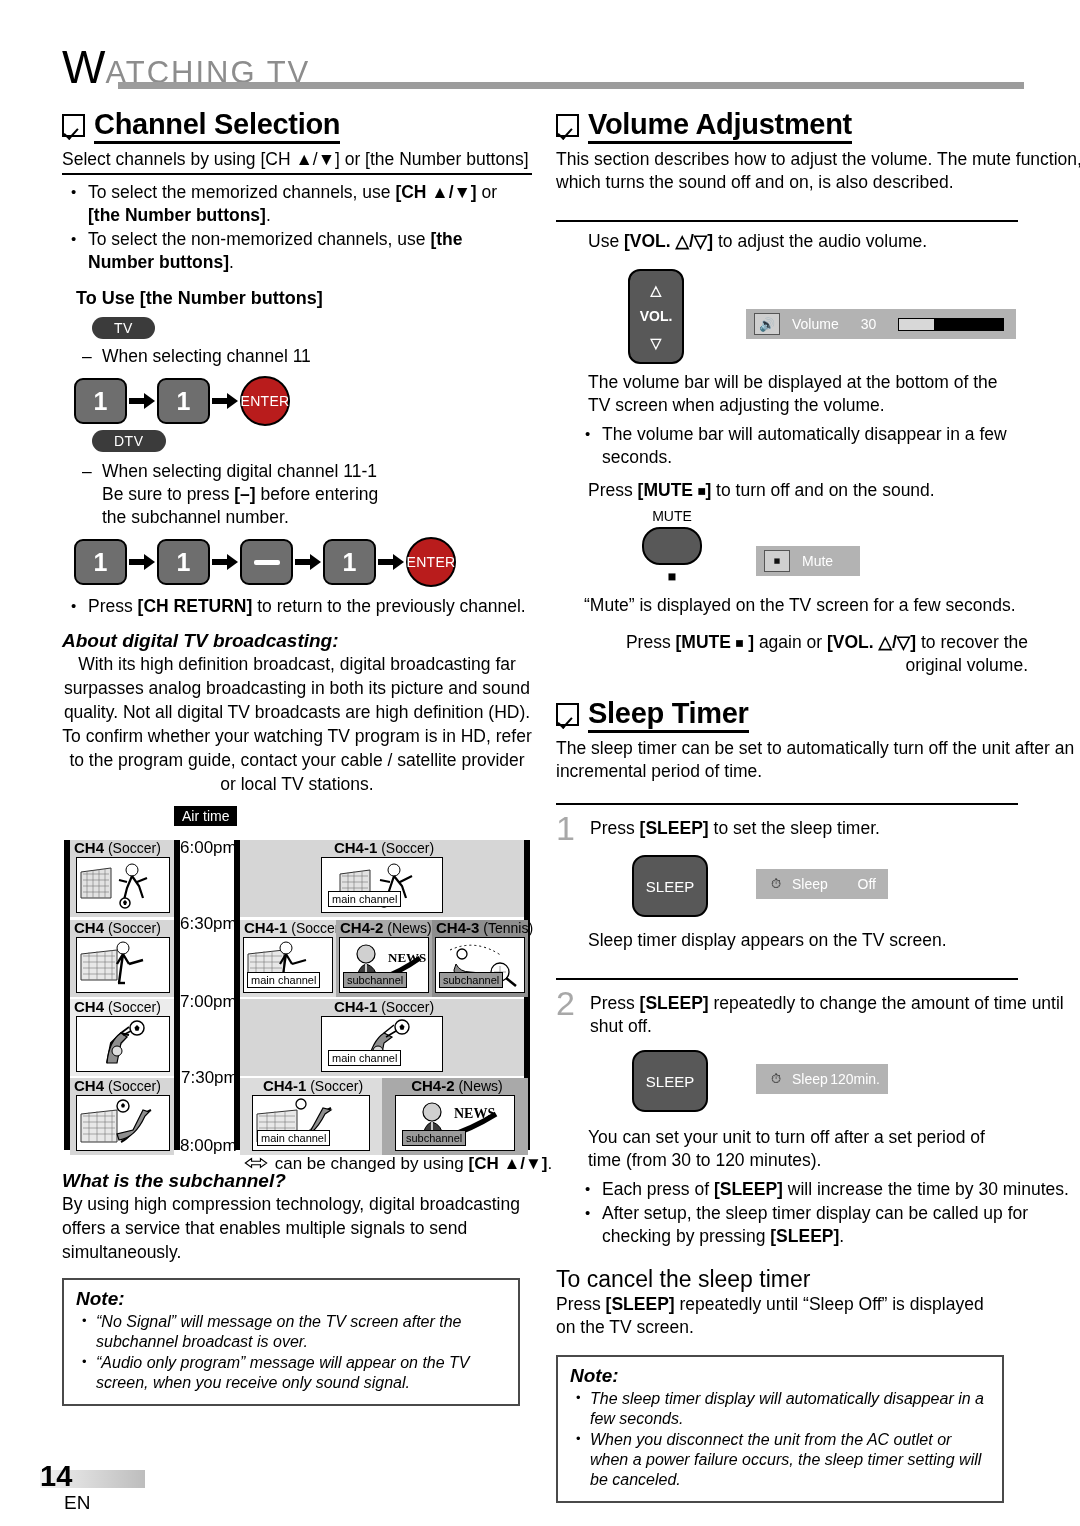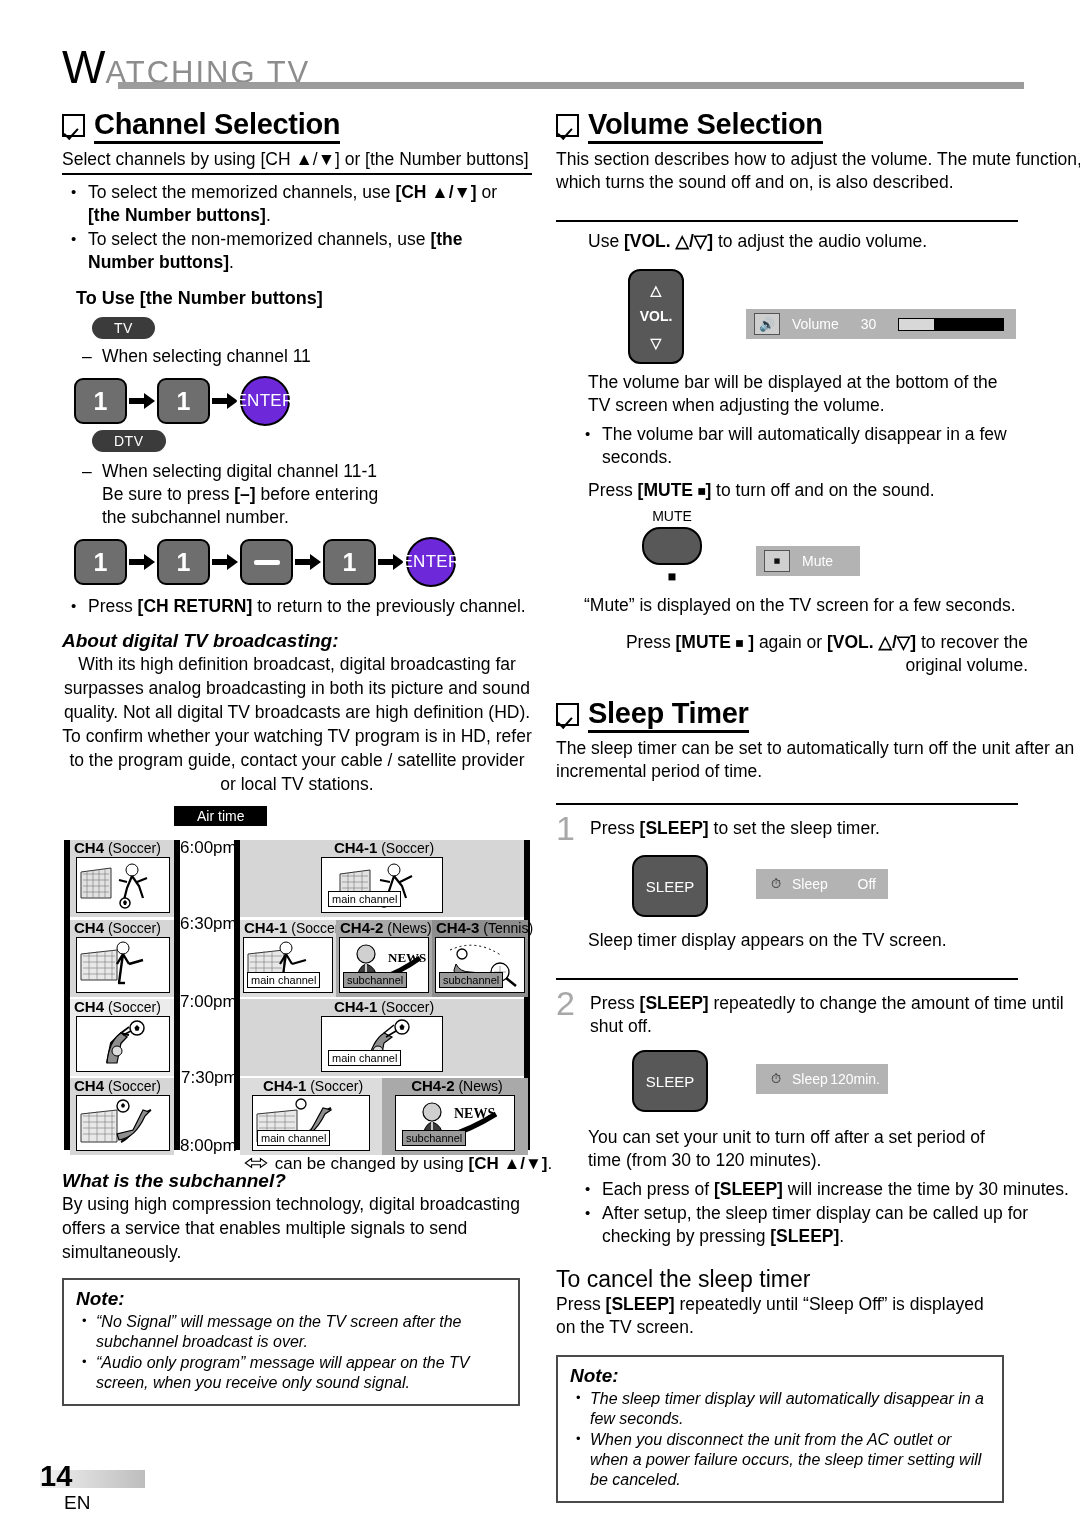--- a/index.html
+++ b/index.html
@@ -46,22 +46,22 @@
   
   .pill{display:inline-block;background:#3b3b3b;color:#fff;border-radius:12px;
         font-size:14px;padding:3px 22px;letter-spacing:.5px;}
 
   
   .keyrow{display:flex;align-items:center;gap:0px;margin:8px 0 4px 12px;}
   .key{width:49px;height:42px;background:#6e6e6e;border:2.5px solid #000;border-radius:9px;
        color:#fff;font-size:25px;font-weight:bold;display:flex;align-items:center;justify-content:center;}
   .key.dash-key{font-size:26px;}
   .key.dash-key .bar{display:block;width:26px;height:5px;background:#fff;border-radius:2px;}
-  .key-ent{width:46px;height:46px;background:#6d28d9;border:2.5px solid #000;border-radius:50%;
-       color:#fff;font-size:17px;display:flex;align-items:center;justify-content:center;letter-spacing:.3px;}
+  .key-ent{width:46px;height:46px;background:#b91c1c;border:2.5px solid #000;border-radius:50%;
+       color:#fff;font-size:14px;display:flex;align-items:center;justify-content:center;letter-spacing:.3px;}
   .arr{width:30px;text-align:center;font-size:24px;line-height:20px;}
   .arr svg{display:block;margin:0 auto;}
 
   
   .vol-btn{width:56px;height:95px;background:#585858;border:2.5px solid #000;border-radius:12px;
      display:flex;flex-direction:column;align-items:center;justify-content:space-around;
      color:#fff;font-size:14px;font-weight:bold;padding:6px 0;box-sizing:border-box;}
   .mute-btn{width:56px;height:34px;background:#585858;border:2.5px solid #000;border-radius:18px;}
   .sleep-btn{width:72px;height:58px;background:#585858;border:2.5px solid #000;border-radius:13px;
      color:#fff;font-size:15px;display:flex;align-items:center;justify-content:center;}
@@ -85,21 +85,21 @@
   
   .step{display:flex;gap:10px;align-items:flex-start;}
   .step .num{font-size:34px;color:#a8a8a8;line-height:30px;width:24px;font-weight:400;}
   .step .txt{flex:1;font-size:17.5px;line-height:23px;padding-top:4px;}
 
   
   .diagram{position:relative;width:468px;height:360px;margin-top:6px;}
   .dg-lbl{position:absolute;text-align:center;margin-top:48px;}
   .dg-lbl .big{font-size:21px;font-weight:bold;letter-spacing:.3px;}
   .dg-lbl .small{font-size:14px;}
-  .airtime{position:absolute;background:#000;color:#fff;font-size:14px;padding:2px 23px;}
+  .airtime{position:absolute;background:#000;color:#fff;font-size:14px;padding:2px 8px;}
   .timecol{position:absolute;font-size:17px;}
   .vbar{position:absolute;background:#000;width:6px;}
   .cell{position:absolute;box-sizing:border-box;}
   .cell .ct{font-size:14px;line-height:16px;padding-left:4px;white-space:nowrap;}
   .cell .ct b{font-size:15px;}
   .thumb{border:1.5px solid #000;background:#fff;position:relative;overflow:hidden;}
   .tag{position:absolute;font-size:11px;padding:1px 3px;border:1px solid #000;white-space:nowrap;}
   .tag.main{background:#fff;color:#000;}
   .tag.sub{background:#9a9a9a;color:#000;}
   .dbl-arrow{position:absolute;font-size:20px;color:#000;}
@@ -419,21 +419,21 @@
         <li>“No Signal” will message on the TV screen after the subchannel broadcast is over.</li>
         <li>“Audio only program” message will appear on the TV screen, when you receive only sound signal.</li>
       </ul>
     </div>
   </div>
 
   <div class="col-right">
 
     <div class="sec-head">
       <span class="chk"></span>
-      <span class="sec-title">Volume Selection</span>
+      <span class="sec-title">Volume Adjustment</span>
     </div>
     <div class="body-t" style="margin-top:4px;width:545px;">This section describes how to adjust the volume. The mute function, which turns the sound off and on, is also described.</div>
 
     <div class="hrule" style="width:462px;margin:26px 0 8px 0;"></div>
 
     <div class="body-t" style="margin-left:32px;">Use <b>[VOL. △/▽]</b> to adjust the audio volume.</div>
 
     <div style="position:relative;height:110px;margin-top:8px;">
       <div class="vol-btn" style="position:absolute;left:72px;top:8px;">
         <span>△</span>

